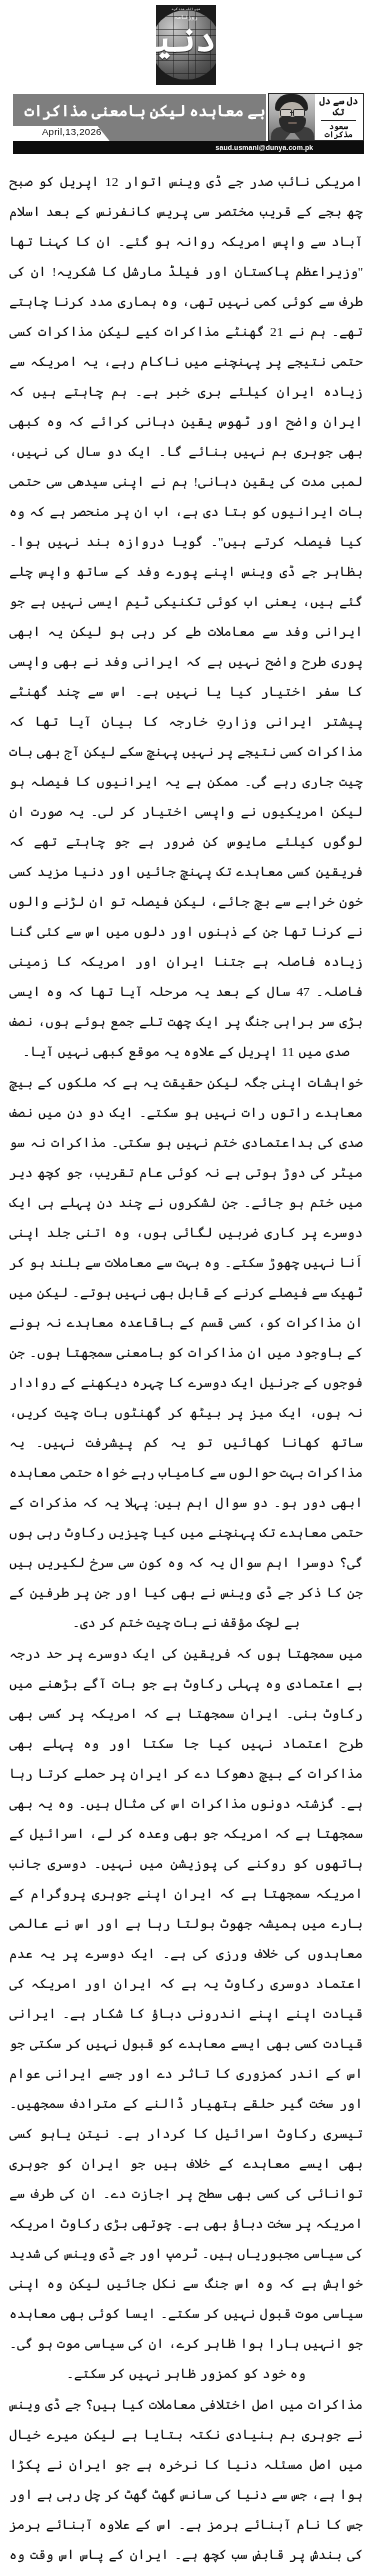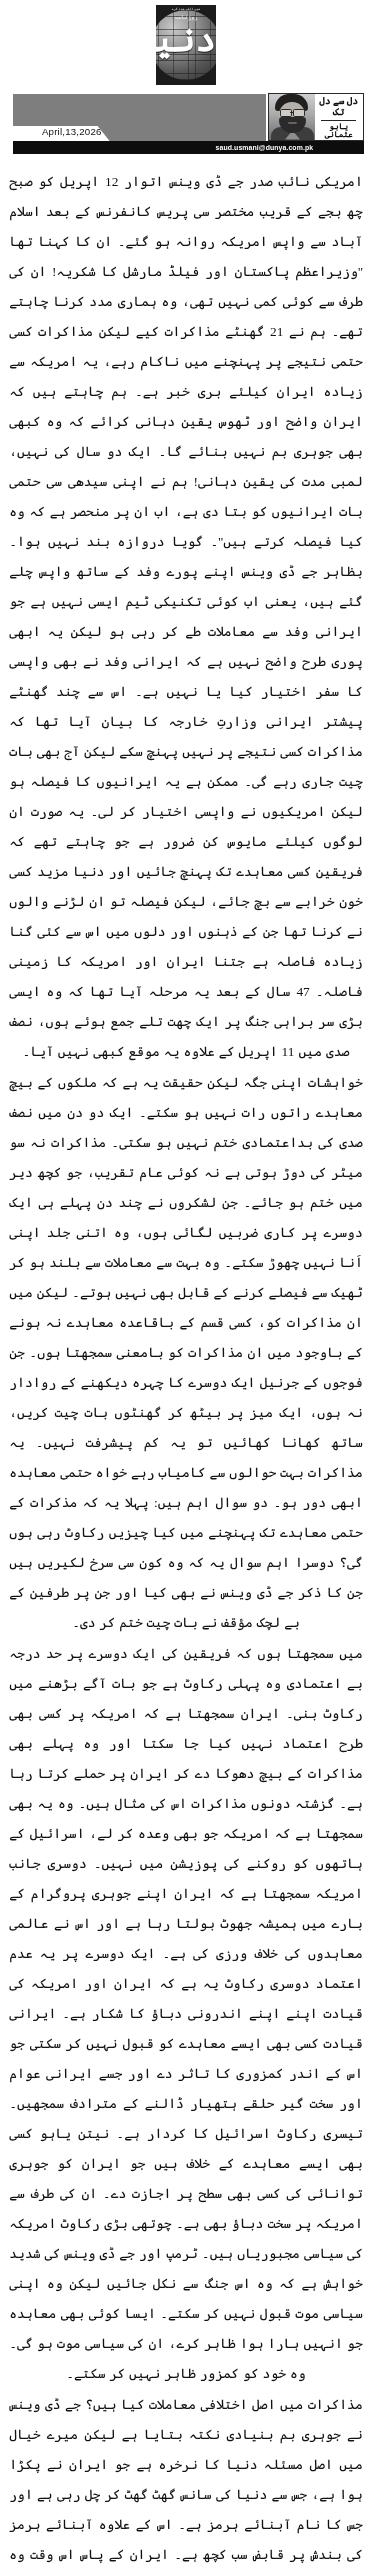--- a/index.html
+++ b/index.html
@@ -318,33 +318,34 @@
     <div class="logo-tag">میں اللہ مدد کرے</div>
     <div class="logo-sub">روزنامہ</div>
     <div class="logo-word">دنیا</div>
   </div>
 </div>
 
 <div class="header-wrap">
 
   <div class="banner-gray"></div>
 
+  <div class="banner-title">بے معاہدہ لیکن بامعنی مذاکرات</div>
 
   <div class="date-badge">
     <span>April,13,2026</span>
   </div>
 
   <div class="banner-black"></div>
   <div class="banner-email">saud.usmani@dunya.com.pk</div>
 
   <div class="author-box">
     <div class="author-text">
       <div class="column-name">دل سے دل تک</div>
       <div class="author-rule"></div>
-      <div class="author-name">یاہو عثمانی</div>
+      <div class="author-name">سعود مذکرات</div>
     </div>
     <div class="author-photo">
       <div class="ph-body"></div>
       <div class="ph-collar"></div>
       <div class="ph-hair"></div>
       <div class="ph-face"></div>
       <div class="ph-beard"></div>
       <div class="ph-mouth"></div>
       <div class="ph-glass-l"></div>
       <div class="ph-glass-r"></div>

